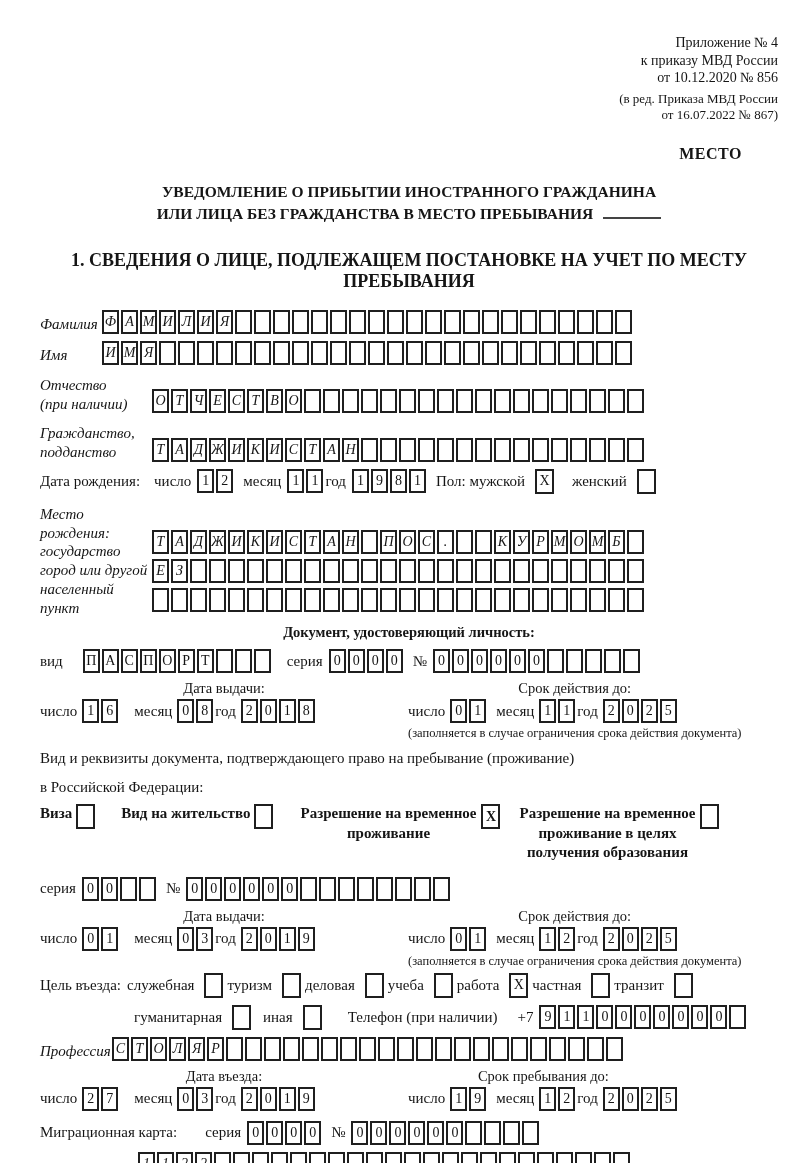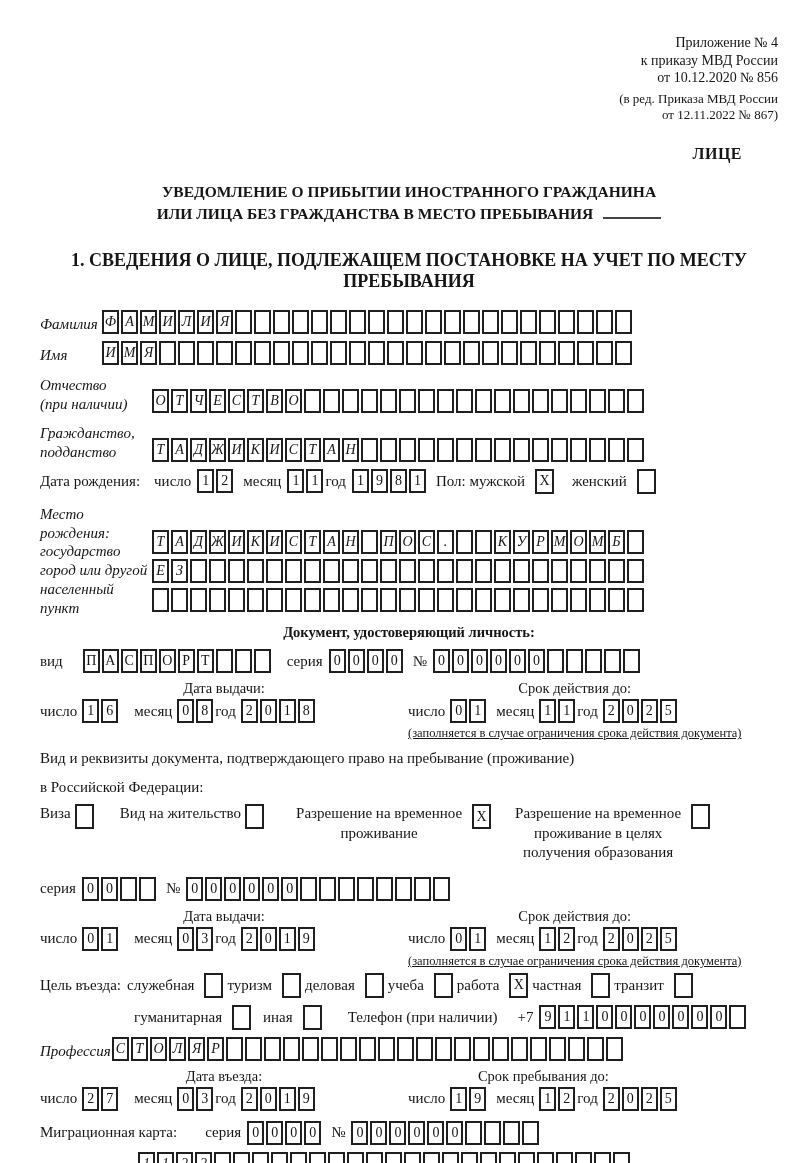--- a/index.html
+++ b/index.html
@@ -46,46 +46,46 @@
 
   .center-bold { text-align:center; font-weight:bold; font-size:14.5px; margin:4px 0 8px 0; }
 
   
   .date-cols { display:flex; margin-bottom:2px; }
   .date-col { }
   .date-col.left { width:368px; }
   .date-title { text-align:center; font-size:14.5px; margin-bottom:2px; }
   .dg { display:flex; align-items:center; }
   .dg .lbl { margin-right:5px; white-space:nowrap; }
-  .note { font-size:12.5px; text-align:right; margin-top:3px;text-decoration:underline; }
+  .note { font-size:12.5px; text-align:right; margin-top:3px; }
 
   .plain { margin:6px 0; line-height:1.5; }
 
   
-  .opt-row { display:flex; align-items:flex-start; margin:4px 0 14px 0; }
+  .opt-row { display:flex; align-items:flex-start; margin:4px 0 14px 0;font-weight:bold; }
   .opt-text { line-height:1.3; }
   .opt-center { text-align:center; line-height:1.3; }
 
   .mt4 { margin-top:4px; } .mt10 { margin-top:10px; }
 </style>
 </head>
 <body>
 
 <div class="page">
 
   <div class="hdr-block">
     <div>Приложение № 4</div>
     <div>к приказу МВД России</div>
     <div>от 10.12.2020 № 856</div>
     <div class="hdr-sub">
       <div>(в ред. Приказа МВД России</div>
-      <div>от 12.11.2022 № 867)</div>
-    </div>
-  </div>
-  <div class="forma">ЛИЦЕ</div>
+      <div>от 16.07.2022 № 867)</div>
+    </div>
+  </div>
+  <div class="forma">МЕСТО</div>
 
   <div class="title">
     <div>УВЕДОМЛЕНИЕ О ПРИБЫТИИ ИНОСТРАННОГО ГРАЖДАНИНА</div>
     <div>
       <span>ИЛИ ЛИЦА БЕЗ ГРАЖДАНСТВА В МЕСТО ПРЕБЫВАНИЯ</span><span class="title-underline"></span>
     </div>
   </div>
 
   <div class="sec-heading">1. СВЕДЕНИЯ О ЛИЦЕ, ПОДЛЕЖАЩЕМ ПОСТАНОВКЕ НА УЧЕТ ПО МЕСТУ ПРЕБЫВАНИЯ</div>
 

